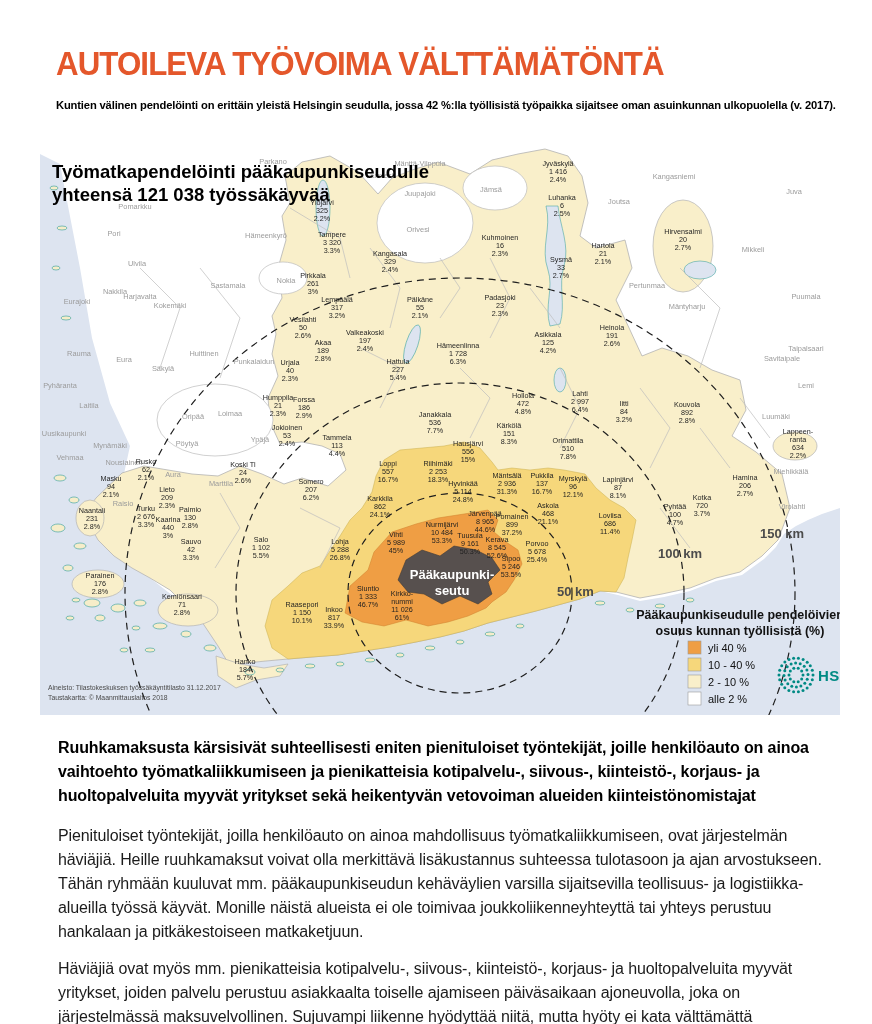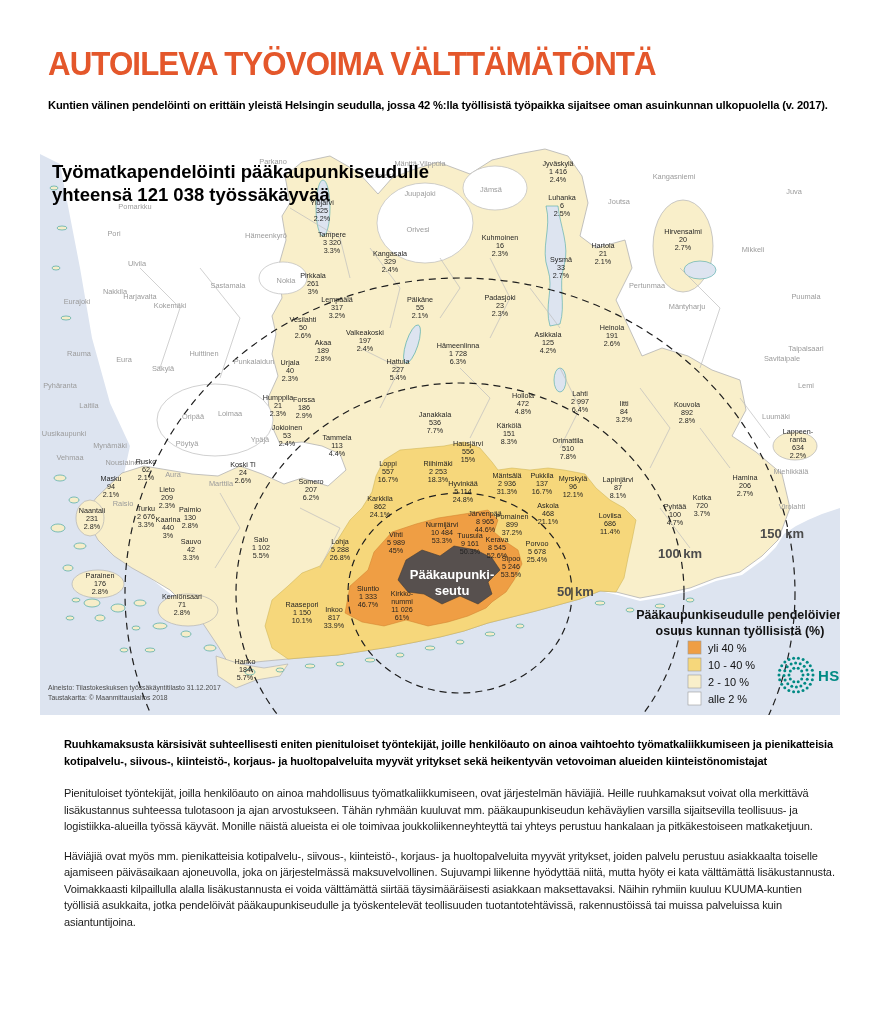--- a/index.html
+++ b/index.html
@@ -1,26 +1,26 @@
 <!DOCTYPE html>
 <html><head>
 <meta charset="utf-8">
 <style>
   html,body{margin:0;padding:0;}
   body{width:872px;height:1024px;background:#ffffff;position:relative;overflow:hidden;
        font-family:"Liberation Sans",sans-serif;color:#1b1b1b;}
-  header{position:absolute;left:48px;top:44px;right:32px;}
+  header{position:absolute;left:56px;top:44px;right:32px;}
   h1{margin:0;font-size:34px;font-weight:bold;color:#e4572b;letter-spacing:-1px;
      transform:scaleX(0.92);transform-origin:left center;white-space:nowrap;}
   .subtitle{margin:16px 0 0 0;font-size:11.2px;font-weight:bold;color:#000;
             letter-spacing:-0.15px;white-space:nowrap;}
   .map-figure{position:absolute;left:40px;top:148px;width:800px;height:567px;margin:0;}
   .map-figure svg{display:block;width:800px;height:567px;}
   .bodytext{position:absolute;left:48px;top:736px;width:788px;}
-  .bodytext p{font-size:11px;line-height:1.5;margin:0 0 13px 16px;letter-spacing:-0.1px;}
+  .bodytext p{font-size:16px;line-height:1.5;margin:0 0 13px 10px;letter-spacing:-0.1px;}
   .bodytext p.lead{font-weight:bold;color:#000;margin-bottom:16px;}
   
   .map-title{font-size:18.5px;font-weight:bold;fill:#000;}
   .muni{font-size:7.2px;fill:#1f1f1f;text-anchor:middle;}
   .outside{font-size:7.4px;fill:#9b9b9b;text-anchor:middle;}
   .ring-label{font-size:13px;font-weight:bold;fill:#4c4c4c;}
   .pks-label{font-size:13px;font-weight:bold;fill:#ffffff;text-anchor:middle;}
   .legend-title{font-size:12.5px;font-weight:bold;fill:#111;text-anchor:middle;}
   .legend-item{font-size:11px;fill:#111;}
   .source{font-size:6.8px;fill:#4a4a4a;}

